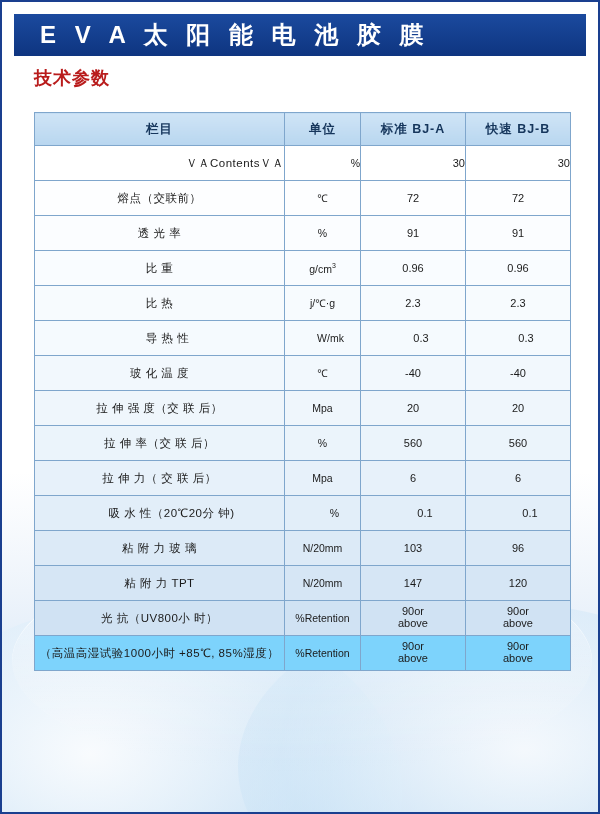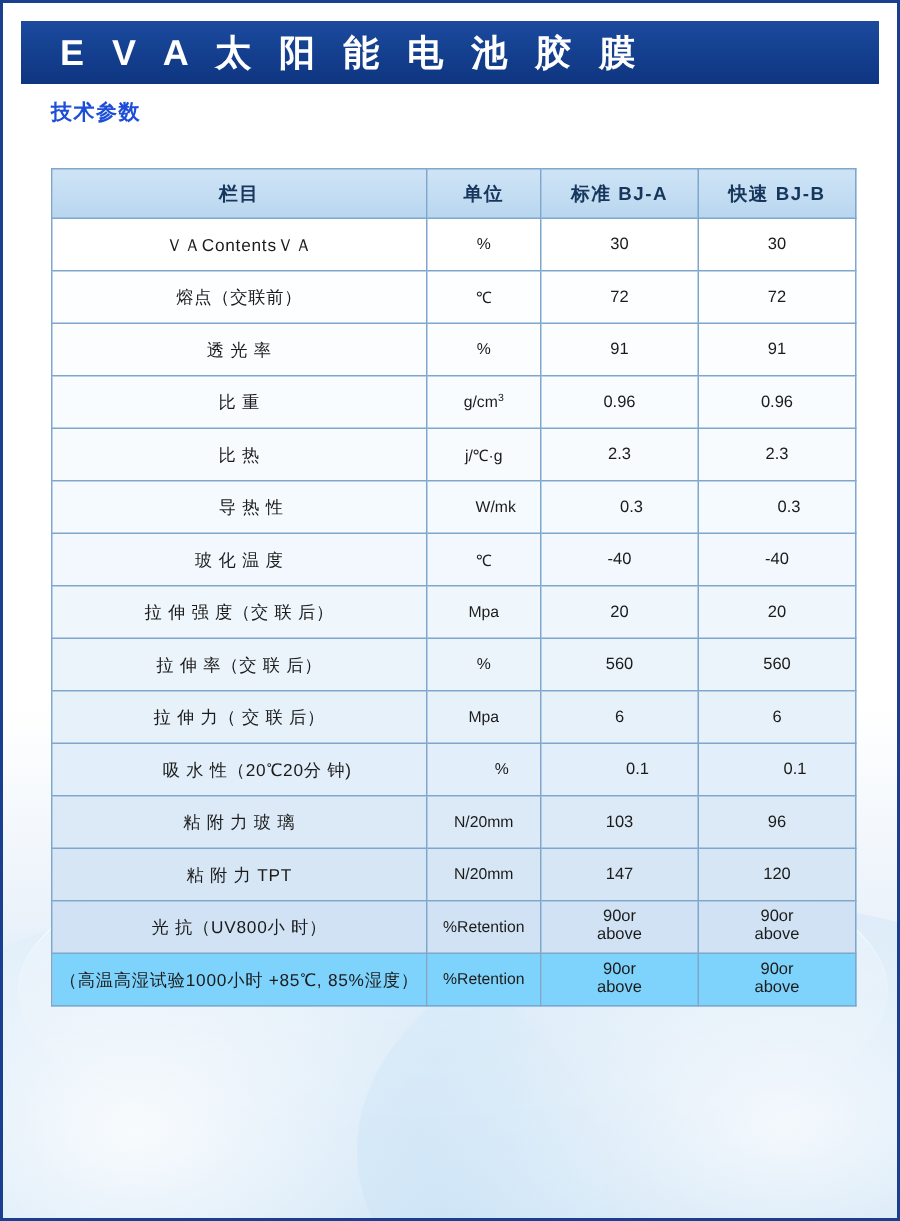--- a/index.html
+++ b/index.html
@@ -82,23 +82,23 @@
     letter-spacing: 6px;
     padding-left: 26px;
     white-space: nowrap;
     font-family: "Liberation Sans", sans-serif;
   }
 
   .section-title {
     position: absolute;
     top: 64px;
     left: 32px;
-    font-size: 14px;
+    font-size: 18px;
     font-weight: bold;
-    color: #1d4ed8;
+    color: #b91c1c;
     letter-spacing: 1px;
     z-index: 3;
   }
 
   .table-wrap {
     position: absolute;
     top: 110px;
     left: 32px;
     width: 536px;
     z-index: 3;
@@ -131,21 +131,21 @@
     font-size: 11.5px;
     letter-spacing: 0.5px;
   }
   table.spec tbody td.unit {
     font-size: 10.5px;
   }
   table.spec tbody td.val {
     font-size: 11px;
   }
   
-  tbody tr:nth-child(1) td { background: #ffffff; }
+  tbody tr:nth-child(1) td { background: #ffffff; text-align: right; }
   tbody tr:nth-child(2) td { background: #fdfeff; }
   tbody tr:nth-child(3) td { background: #fbfdff; }
   tbody tr:nth-child(4) td { background: #f9fcff; }
   tbody tr:nth-child(5) td { background: #f7fbfe; }
   tbody tr:nth-child(6) td { background: #f5fafe; padding-left: 16px; }
   tbody tr:nth-child(7) td { background: #f2f8fd; }
   tbody tr:nth-child(8) td { background: #eff6fc; margin-top: 11px; }
   tbody tr:nth-child(9) td { background: #ebf4fb; }
   tbody tr:nth-child(10) td { background: #e7f1fa; }
   tbody tr:nth-child(11) td { background: #e2eef9; padding-left: 24px; }

